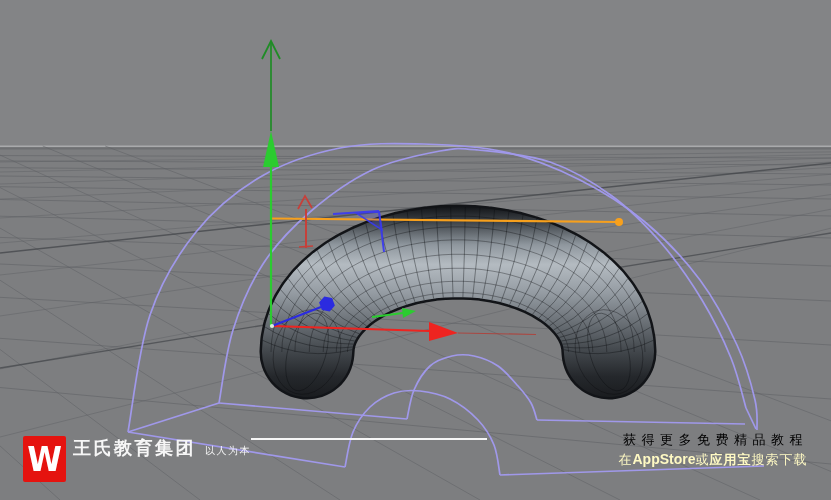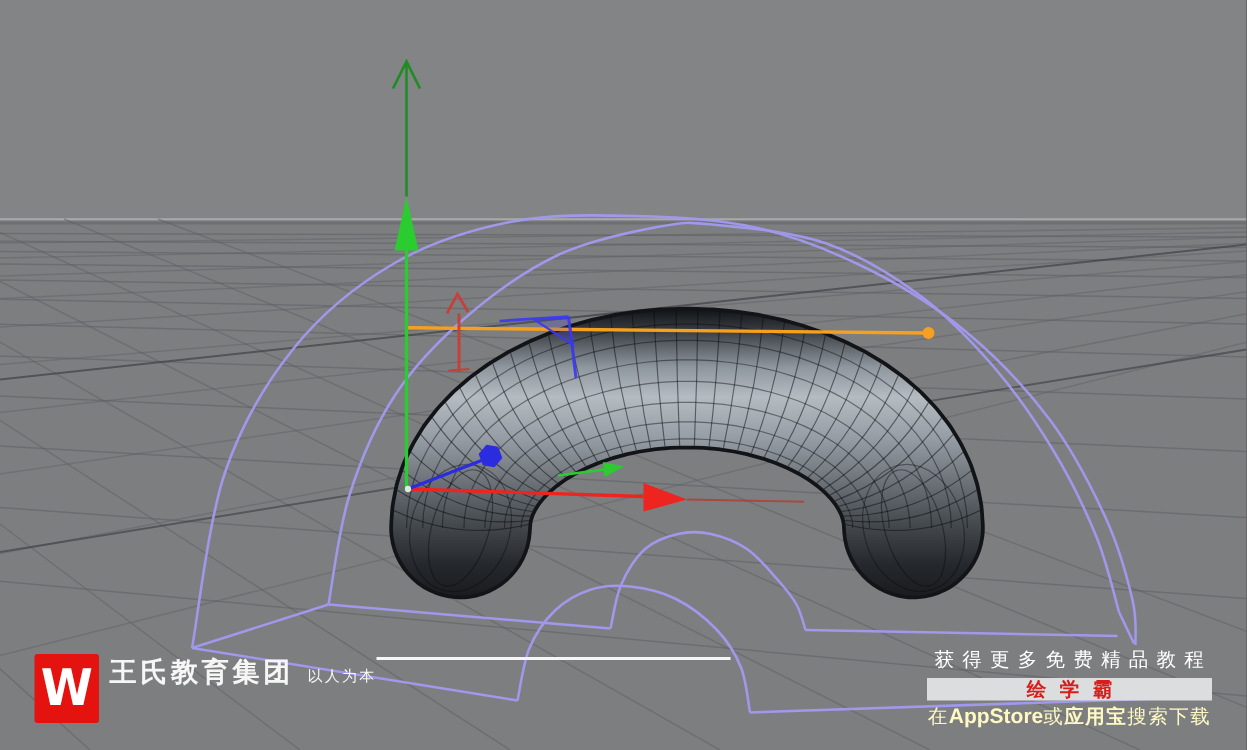--- a/index.html
+++ b/index.html
@@ -195,21 +195,18 @@
     <div class="wm-left-text">
       <div class="row1">
         <span class="company" style="color: rgb(246, 246, 246);">王氏教育集团</span>
         <span class="slogan" style="color: rgb(246, 246, 246);">以人为本</span>
       </div>
       <div class="rule" style="background: rgb(246, 246, 246);"></div>
     </div>
   </div>
 
   <div class="wm-right">
-    <div class="promo" style="color: #ffffff;">获得更多免费精品教程</div>
-    <div class="brandbar" style="background: rgb(220, 221, 223);">
-      <span style="color: rgb(214, 30, 26);">绘学霸</span>
-    </div>
+    <div class="promo" style="color: #000000;">获得更多免费精品教程</div>
     <div class="dl" style="color: #fef9c3;">
       <span>在</span><span class="latin">AppStore</span><span>或</span><span class="b">应用宝</span><span>搜索下载</span>
     </div>
   </div>
 </div>
 
 </body></html>

